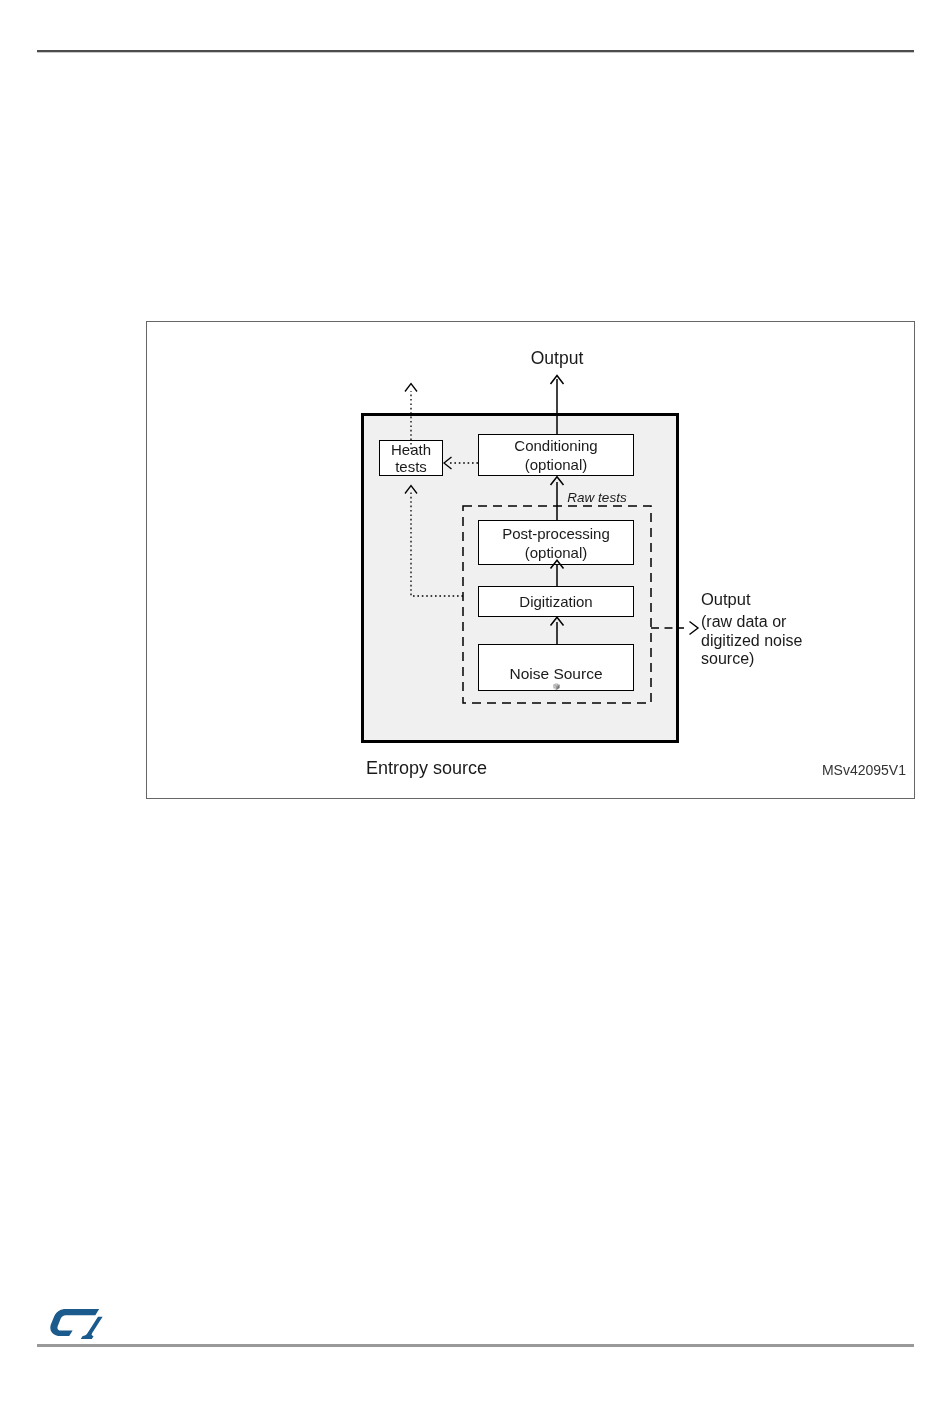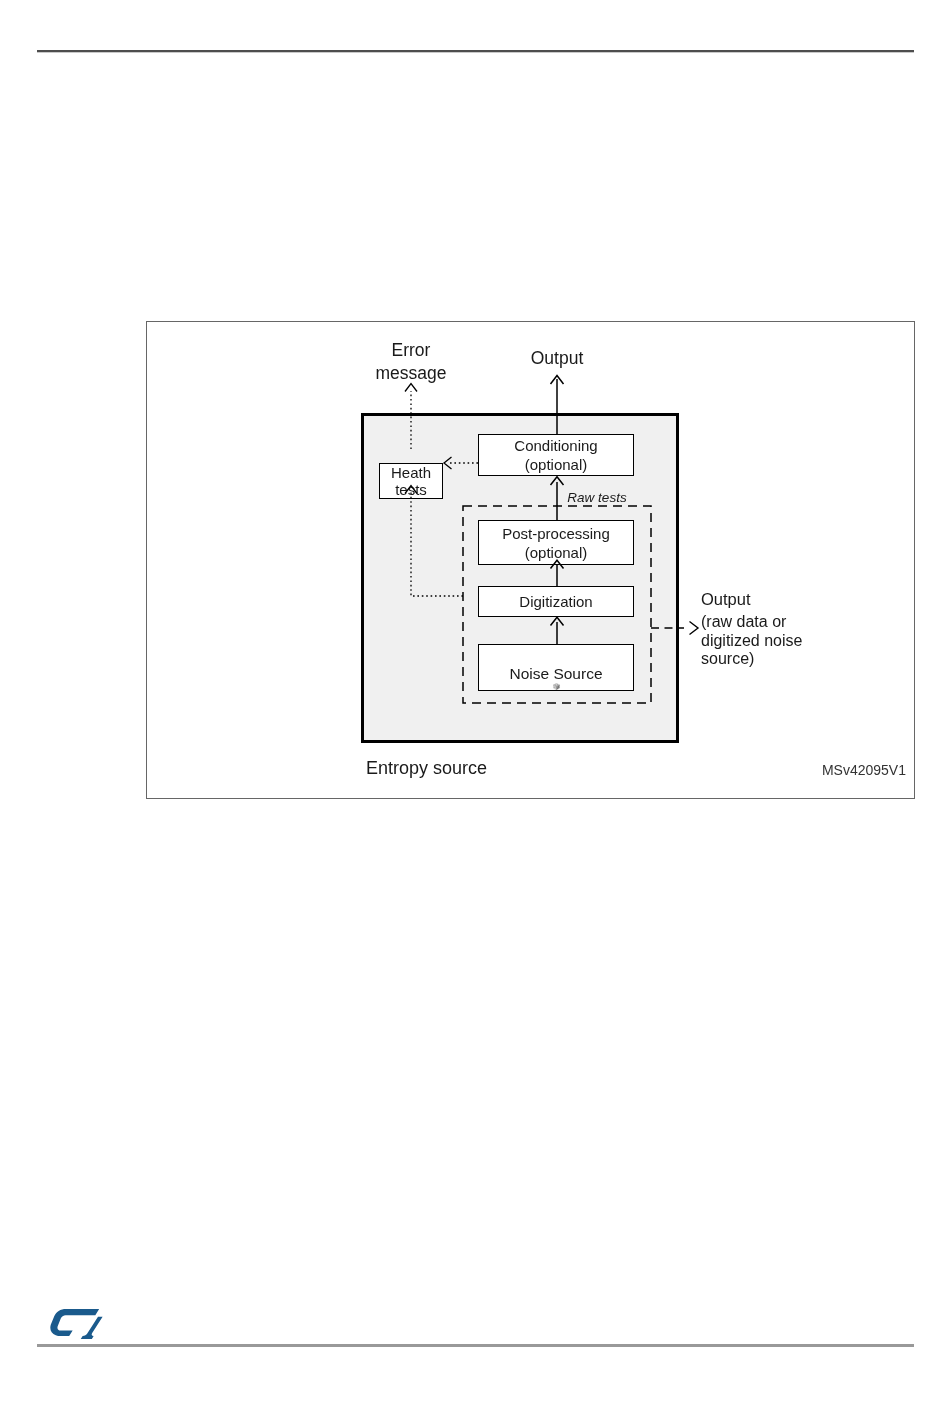--- a/index.html
+++ b/index.html
@@ -19,21 +19,21 @@
   .big-label{font-size:17.5px;line-height:23px;text-align:center;}
   .entropy-box{
     left:214px;top:91px;width:318px;height:330px;background:#f0f0f0;
     border:3px solid #000;box-sizing:border-box;
   }
   .node{
     background:#ffffff;border:1.5px solid #000;box-sizing:border-box;
     display:flex;flex-direction:column;align-items:center;justify-content:center;
     text-align:center;font-size:15px;line-height:19px;
   }
-  .node.health{left:232px;top:141px;width:64px;height:36px;line-height:17px;}
+  .node.health{left:232px;top:118px;width:64px;height:36px;line-height:17px;}
   .node.conditioning{left:331px;top:112px;width:156px;height:42px;}
   .node.post{left:331px;top:198px;width:156px;height:45px;}
   .node.digit{left:331px;top:264px;width:156px;height:31px;}
   .node.noise{left:331px;top:322px;width:156px;height:47px;font-size:15.5px;line-height:18px;padding-top:20px;}
   .raw-data{left:400px;top:168px;width:100px;text-align:center;font-style:italic;font-size:13.5px;}
   .entropy-label{left:219px;top:393px;font-size:18px;margin-top:43px;}
   .side-output-title{left:554px;top:268px;font-size:16.5px;}
   .side-output-sub{left:554px;top:291px;font-size:16px;line-height:18.5px;}
   .side-output-sub div{white-space:nowrap;}
   .watermark{right:8px;top:440px;font-size:14px;color:#333;}
@@ -42,24 +42,20 @@
 </style>
 </head>
 <body>
 
 <div class="page">
 
   <div class="rule top"></div>
 
   <div class="figure">
 
-    <div class="fig-abs big-label" style="left:204px;top:17px;width:120px;">
-      <div>Error</div>
-      <div>message</div>
-    </div>
 
     <div class="fig-abs big-label" style="left:350px;top:25px;width:120px;">Output</div>
 
     <div class="fig-abs entropy-box"></div>
 
     <div class="fig-abs node health">
       <div>Heath</div>
       <div>tests</div>
     </div>
 

